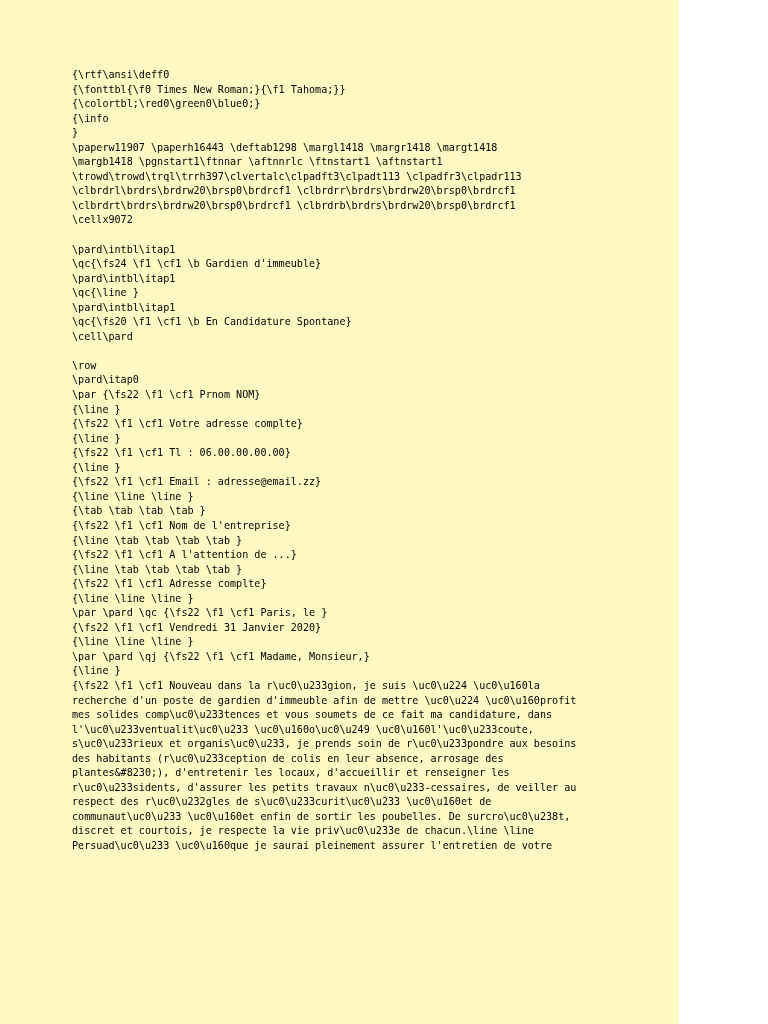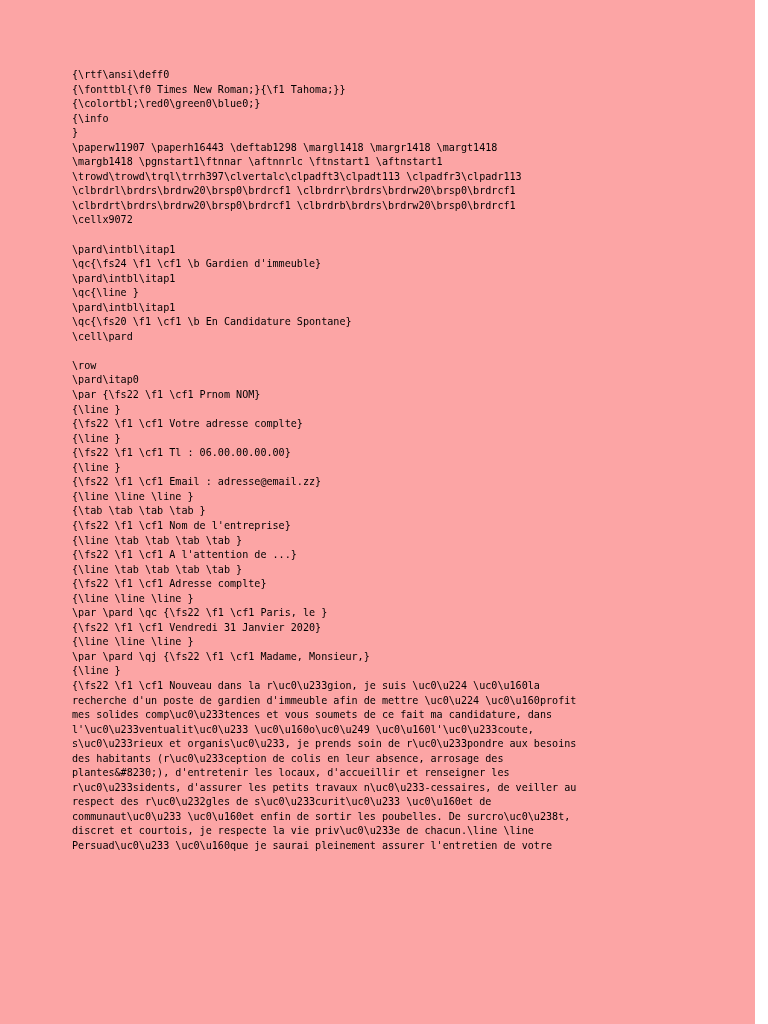--- a/index.html
+++ b/index.html
@@ -8,23 +8,23 @@
     background: #ffffff;
   }
   body {
     width: 768px;
     height: 1024px;
     overflow: hidden;
     font-family: "Liberation Sans", sans-serif;
   }
   .page {
     position: relative;
-    width: 755px;
+    width: 679px;
     height: 1024px;
-    background: #fca5a5;
+    background: #fef9c3;
     box-sizing: border-box;
   }
   .doc-body {
     position: absolute;
     left: 72px;
     top: 68px;
     right: 60px;
   }
   .rtf-text {
     font-family: "DejaVu Sans Mono", "Liberation Mono", monospace;

